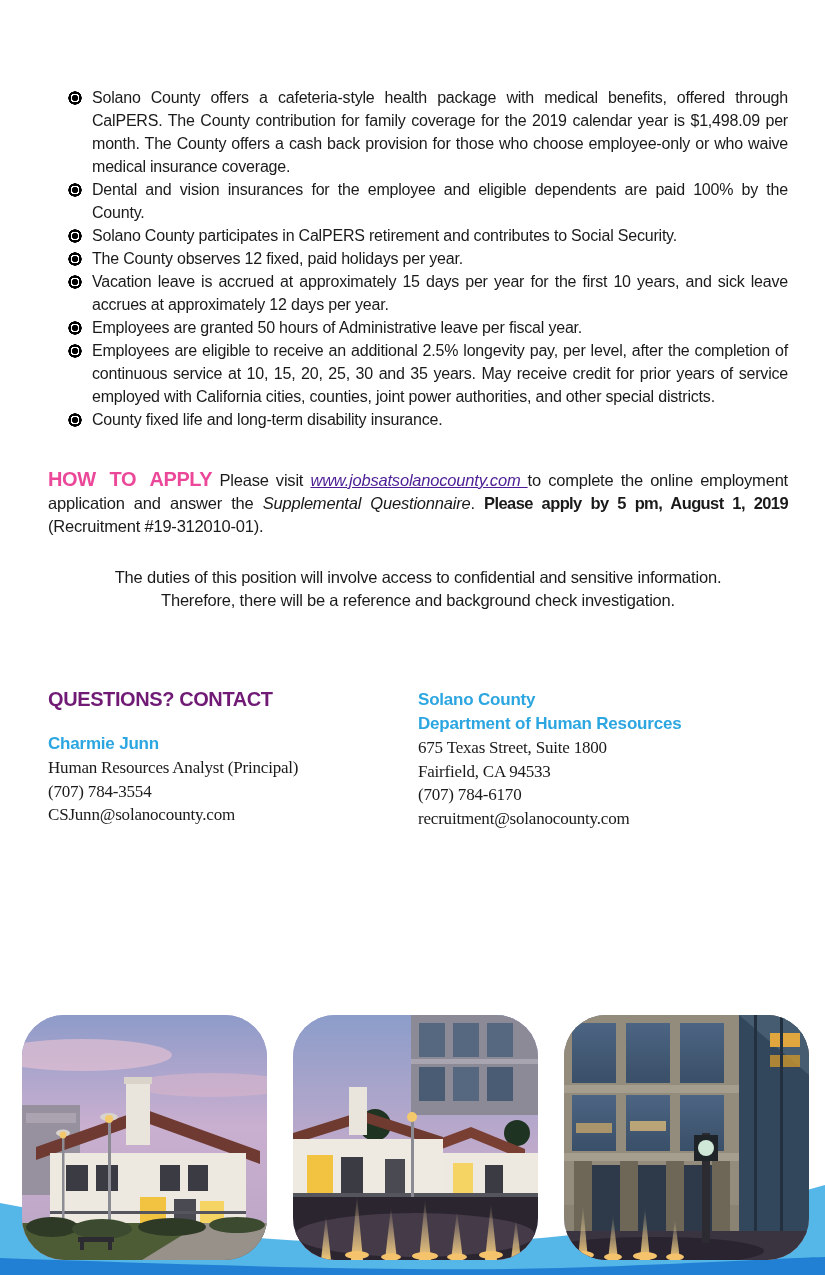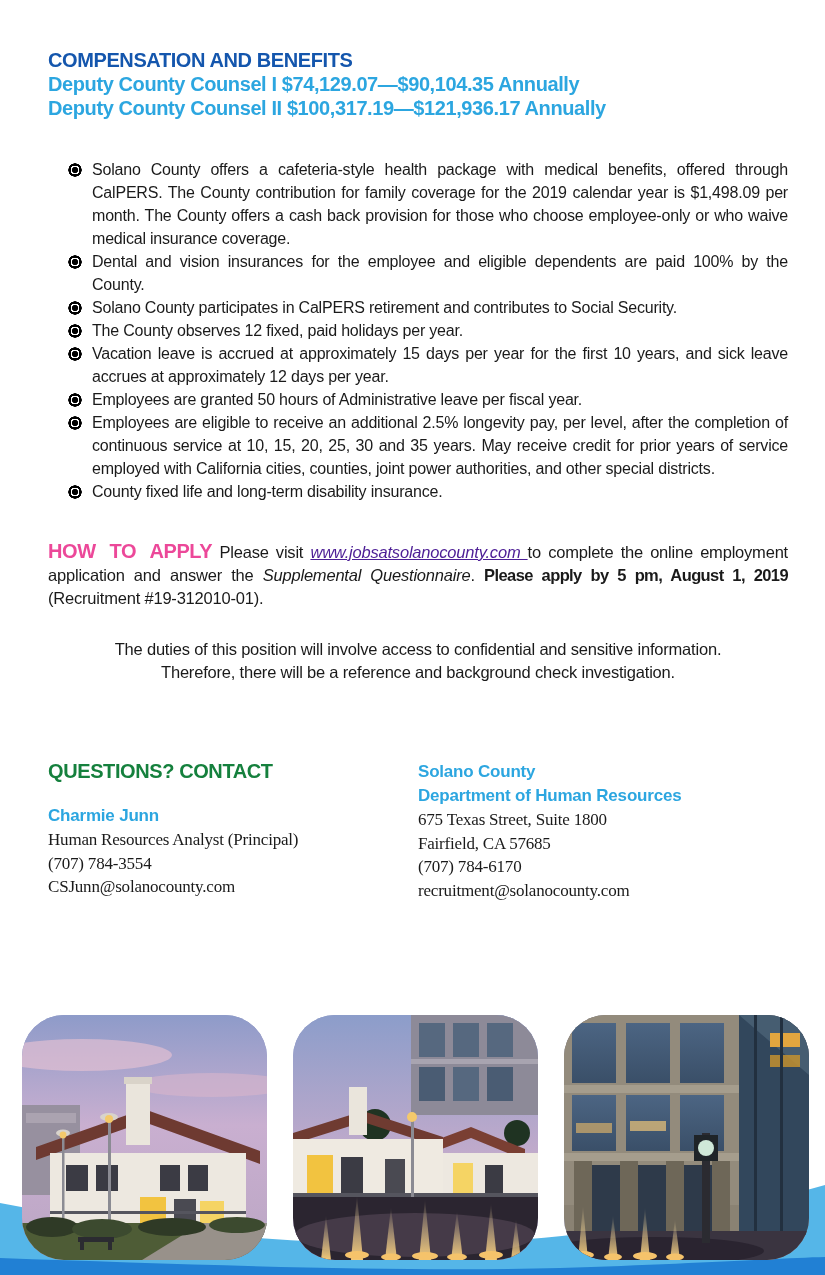--- a/index.html
+++ b/index.html
@@ -33,21 +33,21 @@
   .hta .ital { font-style:italic; }
   .hta .bld  { font-weight:bold; letter-spacing:-0.6px; }
 
   
   .notice { margin:28px auto 8px; width:660px; font-size:16.5px; line-height:23px; text-align:center; }
 
   
   .contact { margin-top:76px; display:flex; }
   .contact .col-left  { width:370px; }
   .contact .col-right { width:370px; }
-  .contact .c-head { color:#15803d; font-weight:bold; font-size:20px; letter-spacing:-0.4px; }
+  .contact .c-head { color:#701a75; font-weight:bold; font-size:20px; letter-spacing:-0.4px; }
   .contact .c-name { color:#2CA6E0; font-weight:bold; font-size:17px; line-height:24px; margin-top:21px; }
   .contact .c-line { font-size:17px; line-height:23.5px;font-family:Liberation Serif, serif; }
   .contact .c-blue { color:#2CA6E0; font-weight:bold; font-size:17px; line-height:24px; }
 
   
   .footer { position:absolute; left:0; bottom:0; width:825px; height:275px; }
   .footer svg.waves { position:absolute; left:0; top:0; }
   .photo {
     position:absolute; top:15px; width:245px; height:245px;
     border-radius:42px; overflow:hidden; background:#8d96c2;
@@ -55,25 +55,20 @@
   .photo svg { display:block; }
   .photo-1 { left:22px; }
   .photo-2 { left:293px; }
   .photo-3 { left:564px; }
 </style>
 </head>
 <body>
 
 <div class="content">
 
-  <div>
-    <div class="h-dark">COMPENSATION AND BENEFITS</div>
-    <div class="h-light">Deputy County Counsel I $74,129.07—$90,104.35 Annually</div>
-    <div class="h-light">Deputy County Counsel II $100,317.19—$121,936.17 Annually</div>
-  </div>
 
   <ul class="benefits">
     <li>Solano County offers a cafeteria-style health package with medical benefits, offered through CalPERS. The County contribution for family coverage for the 2019 calendar year is $1,498.09 per month. The County offers a cash back provision for those who choose employee-only or who waive medical insurance coverage.</li>
     <li>Dental and vision insurances for the employee and eligible dependents are paid 100% by the County.</li>
     <li>Solano County participates in CalPERS retirement and contributes to Social Security.</li>
     <li>The County observes 12 fixed, paid holidays per year.</li>
     <li>Vacation leave is accrued at approximately 15 days per year for the first 10 years, and sick leave accrues at approximately 12 days per year.</li>
     <li>Employees are granted 50 hours of Administrative leave per fiscal year.</li>
     <li>Employees are eligible to receive an additional 2.5% longevity pay, per level, after the completion of continuous service at 10, 15, 20, 25, 30 and 35 years. May receive credit for prior years of service employed with California cities, counties, joint power authorities, and other special districts.</li>
     <li>County fixed life  and long-term disability insurance.</li>
@@ -88,21 +83,21 @@
       <div class="c-head">QUESTIONS? CONTACT</div>
       <div class="c-name">Charmie Junn</div>
       <div class="c-line">Human Resources Analyst (Principal)</div>
       <div class="c-line">(707) 784-3554</div>
       <div class="c-line">CSJunn@solanocounty.com</div>
     </div>
     <div class="col-right">
       <div class="c-blue">Solano County</div>
       <div class="c-blue">Department of Human Resources</div>
       <div class="c-line">675 Texas Street, Suite 1800</div>
-      <div class="c-line">Fairfield, CA 57685</div>
+      <div class="c-line">Fairfield, CA 94533</div>
       <div class="c-line">(707) 784-6170</div>
       <div class="c-line">recruitment@solanocounty.com</div>
     </div>
   </div>
 
 </div>
 
 <div class="footer">
   <svg class="waves" width="825" height="275" viewBox="0 0 825 275">
     <path d="M0,203 C150,232 320,250 480,242 C620,235 730,212 825,185 L825,275 L0,275 Z" fill="#55B6E8"></path>

